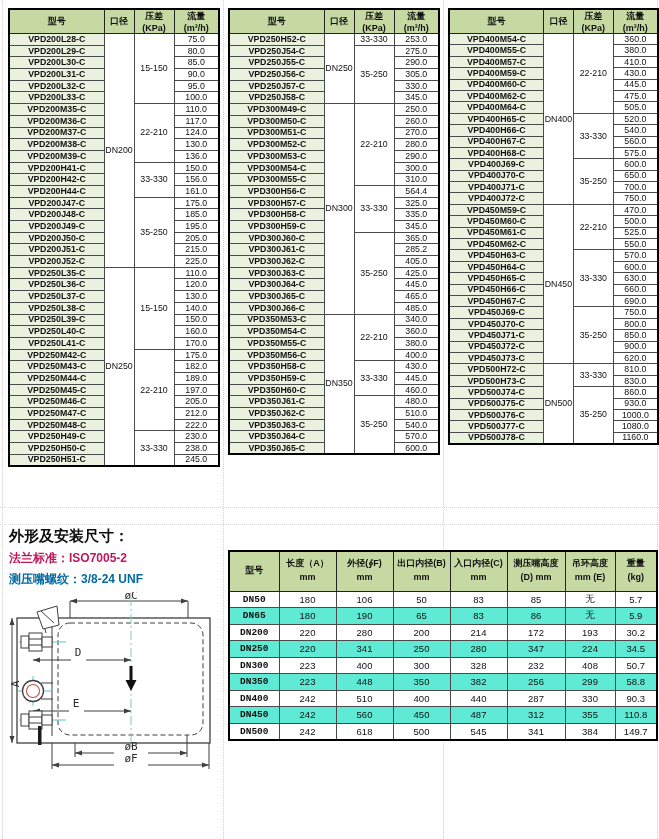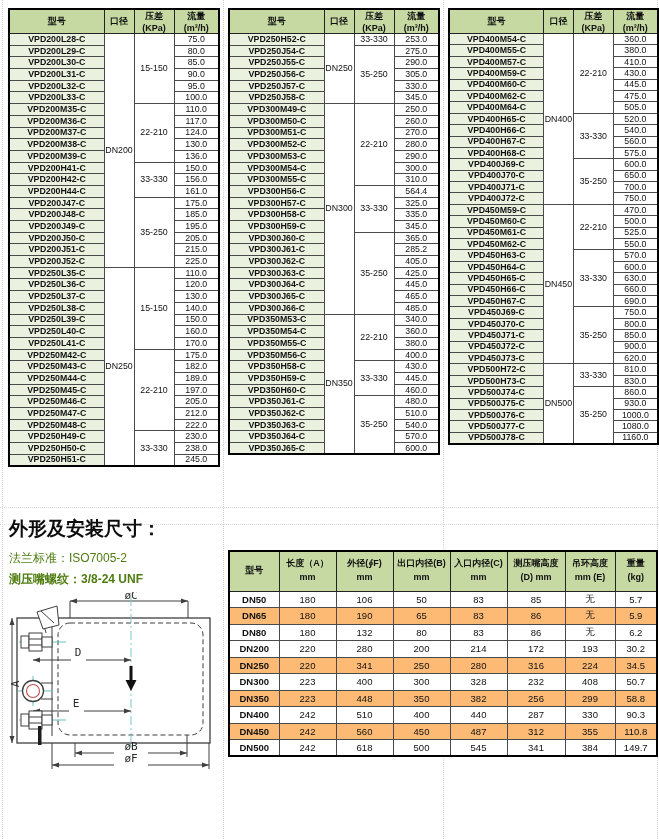--- a/index.html
+++ b/index.html
@@ -26,39 +26,39 @@
   table.spec td {
     border:1px solid #4a4a4a; font-size:8.8px; text-align:center;
     height:11.7px; padding:0; line-height:1; color:#111;
     white-space:nowrap; overflow:hidden;
   }
   #spec-2 td { height:11.4px; }
   table.spec td.model { background:#eaf1de; font-weight:bold; }
   table.spec td.flow  { font-weight:500; }
 
   
-  .sec-title { position:absolute; left:9px; top:516px; font-size:19px; font-weight:bold; color:#0d0d0d; }
-  .sec-line1 { position:absolute; left:9px; top:550px; font-size:12px; font-weight:normal; color:#4d7c0f; }
-  .sec-line2 { position:absolute; left:9px; top:571px; font-size:12px; font-weight:bold; color:#4d7c0f; }
+  .sec-title { position:absolute; left:9px; top:527px; font-size:15px; font-weight:bold; color:#0d0d0d; }
+  .sec-line1 { position:absolute; left:9px; top:550px; font-size:12px; font-weight:bold; color:#be185d; }
+  .sec-line2 { position:absolute; left:9px; top:571px; font-size:12px; font-weight:bold; color:#0369a1; }
 
   
   table.dim {
     position:absolute; left:228px; top:550px; width:428px;
     border-collapse:collapse; table-layout:fixed; border:2px solid #000; background:#fff;
   }
   table.dim th {
     background:#c6d9a2; border:1px solid #222; font-size:9px; font-weight:bold;
     padding:3px 0; line-height:1.55; text-align:center; color:#111; height:40px;
   }
   table.dim td {
     border:1px solid #4a4a4a; font-size:9.5px; text-align:center;
     height:16.5px; padding:0; color:#111;
   }
-  table.dim td.model { font-weight:bold; }
-  table.dim tr.alt td { background:#fdba74; }
+  table.dim td.model { font-weight:bold;font-family:Liberation Mono, monospace; }
+  table.dim tr.alt td { background:#5eead4; }
 
   
   svg.drawing { position:absolute; left:8px; top:592px; }
   .dline  { stroke:#3f3f3f; stroke-width:1; fill:none; }
   .dthick { stroke:#3f3f3f; stroke-width:1.3; fill:none; }
   .ddash  { stroke:#3f3f3f; stroke-width:1; fill:none; stroke-dasharray:5 3; }
   .cline  { stroke:#63c3c3; stroke-width:1; fill:none; }
   .centerline { stroke:#7ec7c7; stroke-width:1; fill:none; stroke-dasharray:9 3 2 3; }
   .arrhead { fill:#3f3f3f; stroke:none; }
   .dimtxt { font-family:"DejaVu Sans Mono","Liberation Mono",monospace; font-size:11px; fill:#2b2b2b; }
@@ -737,46 +737,36 @@
         <td class="model">DN65</td>
         <td>180</td>
         <td>190</td>
         <td>65</td>
         <td>83</td>
         <td>86</td>
         <td>无</td>
         <td>5.9</td>
       </tr>
       <tr>
-        <td class="model">DN80</td>
-        <td>180</td>
-        <td>132</td>
-        <td>80</td>
-        <td>83</td>
-        <td>86</td>
-        <td>无</td>
-        <td>6.2</td>
-      </tr>
-      <tr>
         <td class="model">DN200</td>
         <td>220</td>
         <td>280</td>
         <td>200</td>
         <td>214</td>
         <td>172</td>
         <td>193</td>
         <td>30.2</td>
       </tr>
       <tr class="alt">
         <td class="model">DN250</td>
         <td>220</td>
         <td>341</td>
         <td>250</td>
         <td>280</td>
-        <td>316</td>
+        <td>347</td>
         <td>224</td>
         <td>34.5</td>
       </tr>
       <tr>
         <td class="model">DN300</td>
         <td>223</td>
         <td>400</td>
         <td>300</td>
         <td>328</td>
         <td>232</td>

